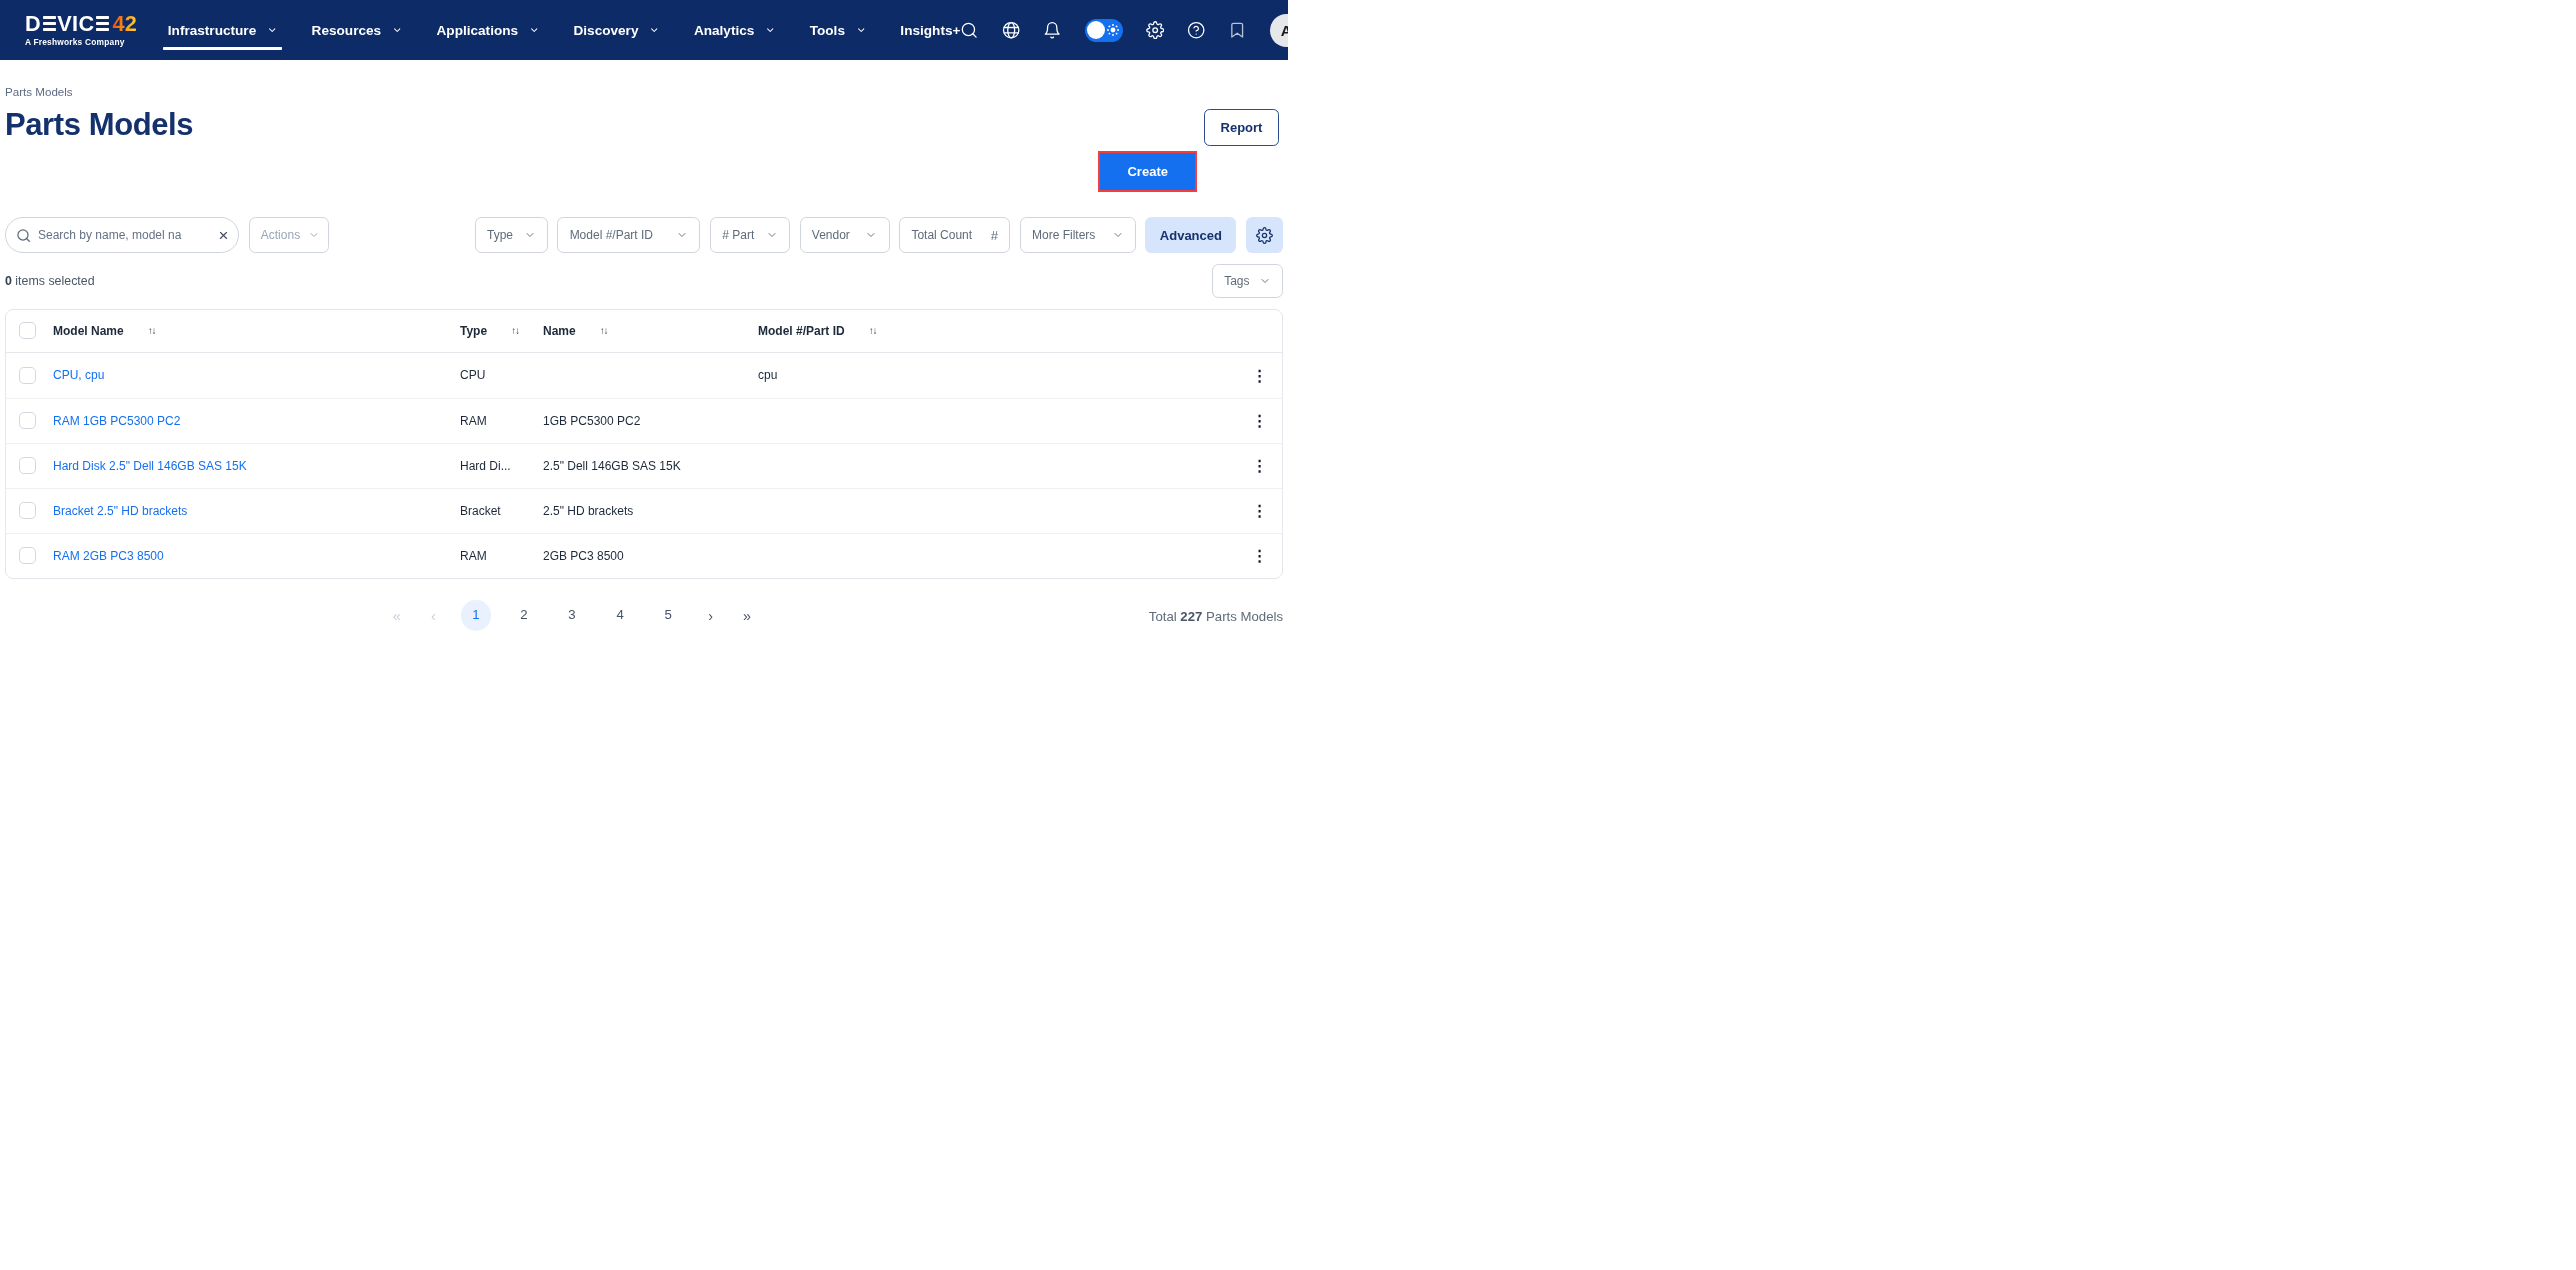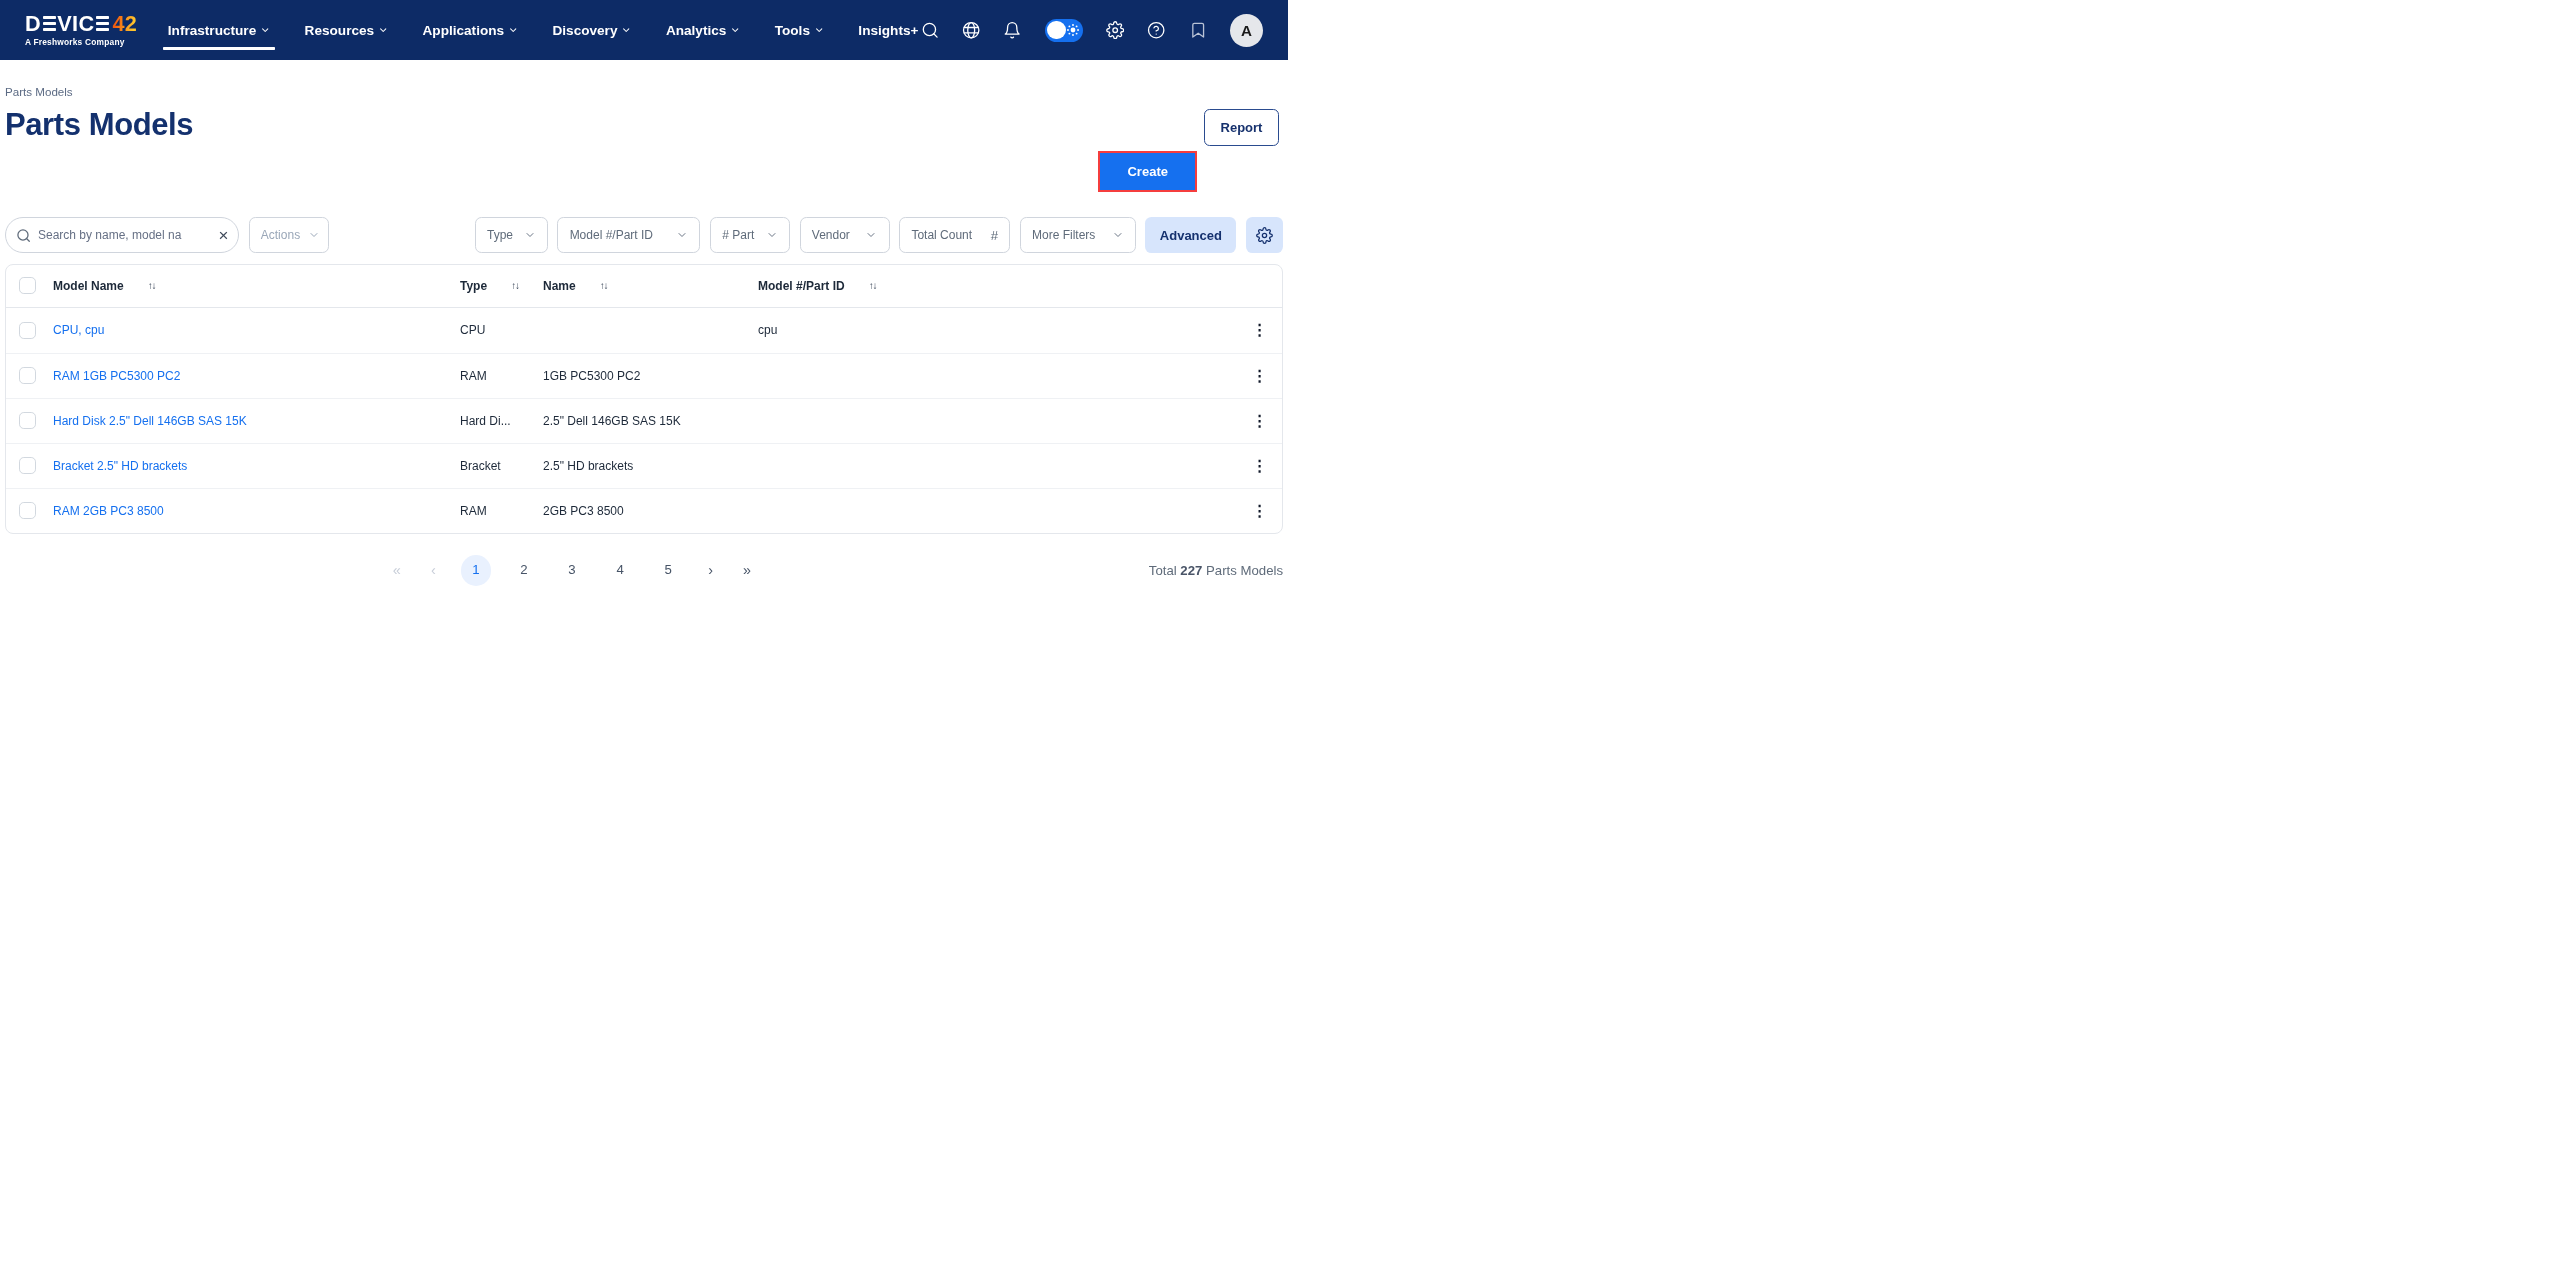--- a/index.html
+++ b/index.html
@@ -14,21 +14,21 @@
   .logo { display:flex; flex-direction:column; gap:3.2px; cursor:pointer; }
   .logo-word { display:flex; align-items:center; color:#fff; font-weight:700; font-size:21.7px; line-height:1; letter-spacing:0.4px; }
   .logo-e { display:flex; flex-direction:column; justify-content:space-between; width:13px; height:15.2px; margin:0 1.6px; }
   .logo-e i { display:block; height:3.2px; background:#fff; border-radius:0.8px; }
   .logo-42 { font-weight:700; margin-left:1.6px;
     background:linear-gradient(100deg,#F2590D 15%,#FFC72C 85%);
     -webkit-background-clip:text; background-clip:text; color:transparent; }
   .logo-sub { color:#fff; font-size:8.4px; font-weight:700; letter-spacing:0.2px; }
 
   .nav-menu { display:flex; align-items:center; gap:34px; margin-left:30.5px; height:100%; }
-  .nav-item { position:relative; height:100%; display:flex; align-items:center; gap:4px;
+  .nav-item { position:relative; height:100%; display:flex; align-items:center; gap:11px;
     color:#fff; font-size:13.6px; font-weight:600; cursor:pointer; white-space:nowrap; }
   .nav-item svg { width:10.4px; height:10.4px; stroke:#fff; stroke-width:2.4; fill:none; stroke-linecap:round; stroke-linejoin:round; }
   .nav-item.active::after { content:""; position:absolute; left:-4.8px; right:-4.8px; bottom:10.4px; height:2.4px; background:#fff; border-radius:0.8px; }
 
   .nav-right { margin-left:auto; display:flex; align-items:center; gap:23px; }
   .nav-ic { width:18.4px; height:18.4px; stroke:#fff; fill:none; stroke-width:1.7; stroke-linecap:round; stroke-linejoin:round; cursor:pointer; }
   .nav-ic.dim { stroke:#B9C3D6; }
   .toggle { width:38px; height:23px; border-radius:12px; background:#1570EF; position:relative; cursor:pointer; flex:none; }
   .toggle-knob { position:absolute; left:2.4px; top:2.4px; width:18.4px; height:18.4px; border-radius:50%; background:#fff; }
   .toggle-sun { position:absolute; right:1.6px; top:3.2px; width:16px; height:16px; }
@@ -277,20 +277,32 @@
 
       <button class="btn-advanced">Advanced</button>
       <button class="btn-gear">
         <svg viewBox="0 0 24 24">
             <circle cx="12" cy="12" r="3"></circle>
             <path d="M19.4 15a1.65 1.65 0 0 0 .33 1.82l.06.06a2 2 0 0 1 0 2.83 2 2 0 0 1-2.83 0l-.06-.06a1.65 1.65 0 0 0-1.82-.33 1.65 1.65 0 0 0-1 1.51V21a2 2 0 0 1-2 2 2 2 0 0 1-2-2v-.09A1.65 1.65 0 0 0 9 19.4a1.65 1.65 0 0 0-1.82.33l-.06.06a2 2 0 0 1-2.83 0 2 2 0 0 1 0-2.83l.06-.06a1.65 1.65 0 0 0 .33-1.82 1.65 1.65 0 0 0-1.51-1H3a2 2 0 0 1-2-2 2 2 0 0 1 2-2h.09A1.65 1.65 0 0 0 4.6 9a1.65 1.65 0 0 0-.33-1.82l-.06-.06a2 2 0 0 1 0-2.83 2 2 0 0 1 2.83 0l.06.06a1.65 1.65 0 0 0 1.82.33H9a1.65 1.65 0 0 0 1-1.51V3a2 2 0 0 1 2-2 2 2 0 0 1 2 2v.09a1.65 1.65 0 0 0 1 1.51 1.65 1.65 0 0 0 1.82-.33l.06-.06a2 2 0 0 1 2.83 0 2 2 0 0 1 0 2.83l-.06.06a1.65 1.65 0 0 0-.33 1.82V9a1.65 1.65 0 0 0 1.51 1H21a2 2 0 0 1 2 2 2 2 0 0 1-2 2h-.09a1.65 1.65 0 0 0-1.51 1z"></path>
           </svg>
       </button>
     </div>
 
+    <div class="sel-row">
+      <div class="sel-text">
+        <b>0</b>
+        <span>items selected</span>
+      </div>
+      <div class="dd tags-dd">
+        <span>Tags</span>
+        <svg viewBox="0 0 24 24">
+            <polyline points="6 9 12 15 18 9"></polyline>
+          </svg>
+      </div>
+    </div>
 
     <div class="card">
       <div class="trow head">
         <div>
             <div class="checkbox"></div>
           </div>
         <div class="th">
           <span>Model Name</span>
           <span class="sort">↑↓</span>
         </div>

